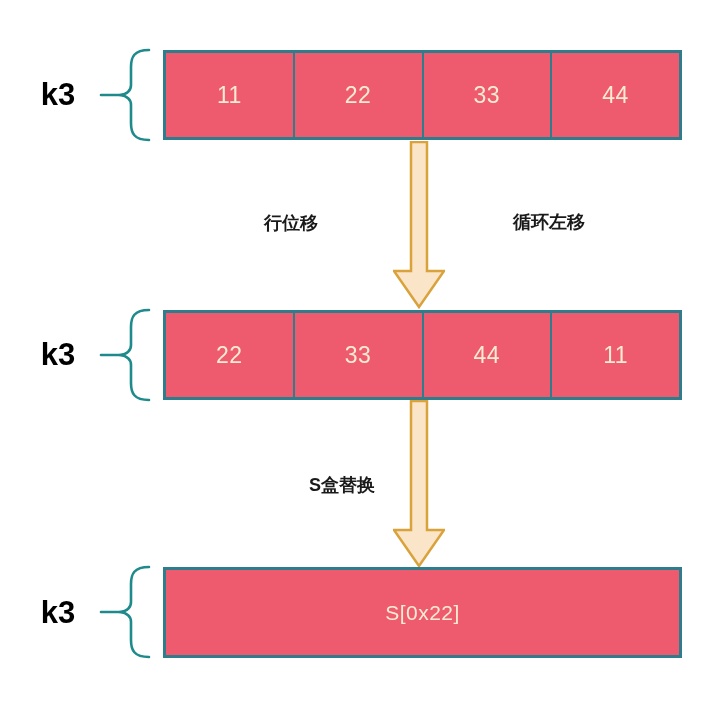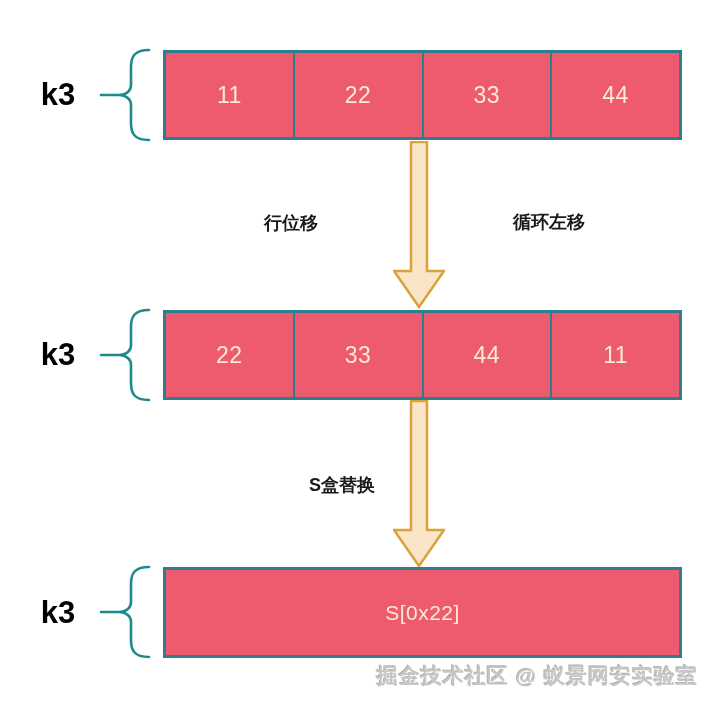--- a/index.html
+++ b/index.html
@@ -169,15 +169,14 @@
   <div class="brace brace-3">
     <svg width="60" height="96" viewBox="0 0 60 96">
       <path d="M 56 3 C 41 3, 38 10, 38 20 L 38 38 C 38 44, 34 47, 27 48 C 34 49, 38 52, 38 58 L 38 76 C 38 86, 41 93, 56 93"></path>
       <path d="M 8 48 L 27 48"></path>
     </svg>
   </div>
   <div class="state-row row-3">
     <div class="cell">S[0x22]</div>
   </div>
 
-  <div class="watermark">掘金技术社区 @ 蚁景网安实验室</div>
 
 </div>
 
 </body></html>

